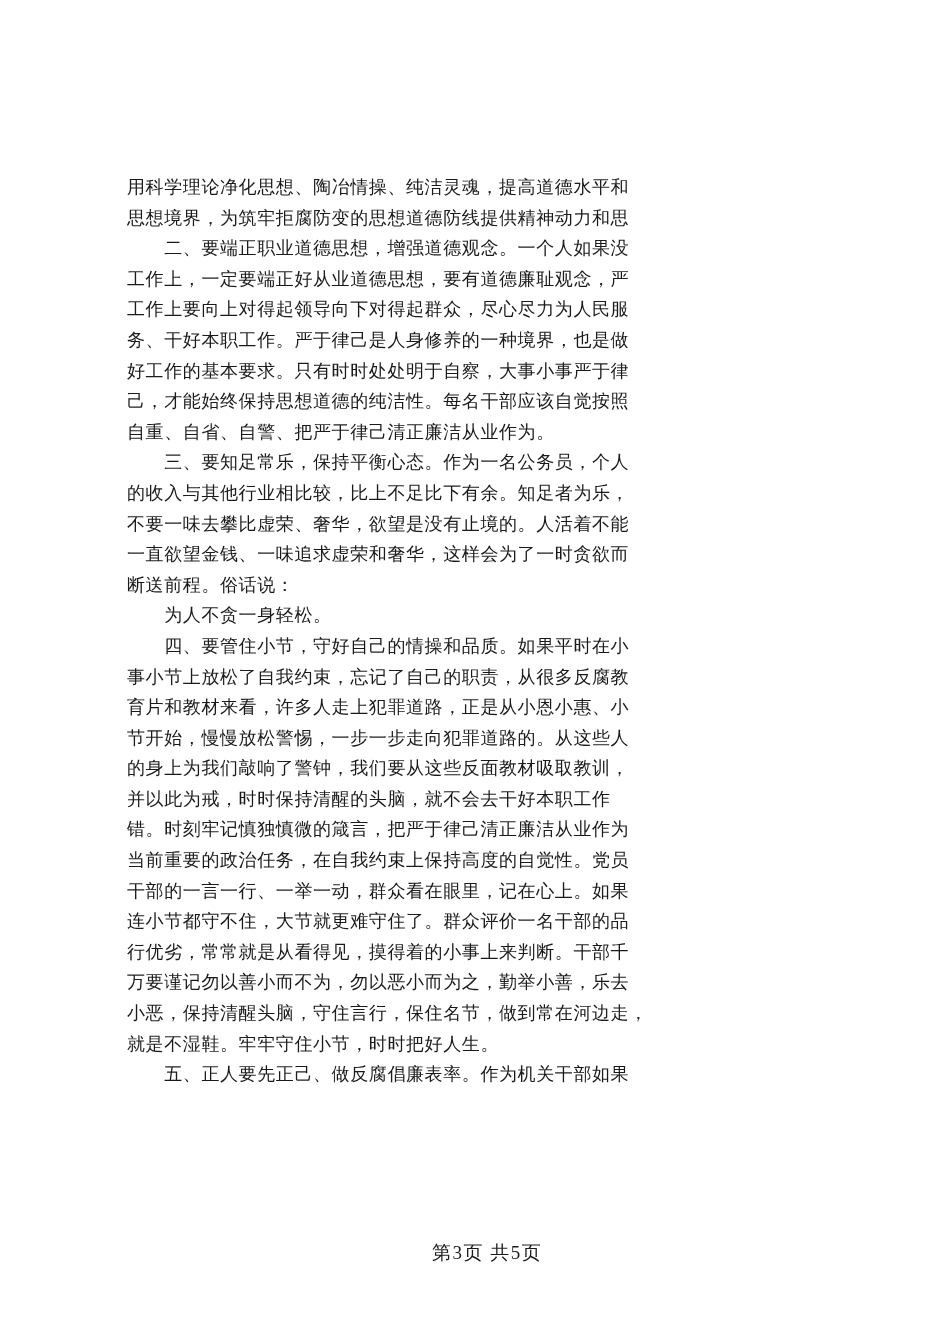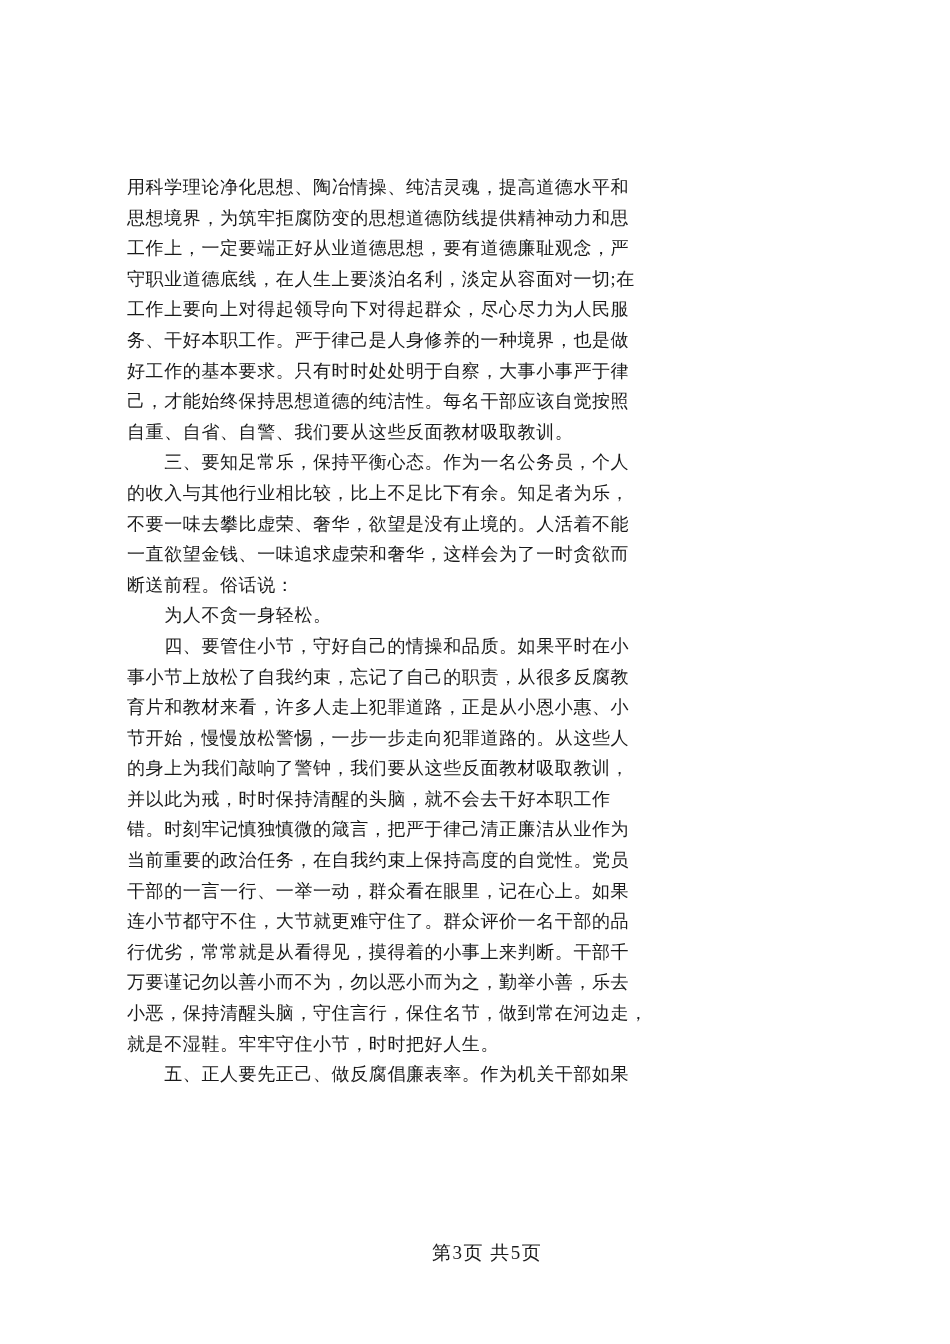--- a/index.html
+++ b/index.html
@@ -41,27 +41,27 @@
     color: #1a1a1a;
   }
 </style>
 </head>
 <body>
 
 <div class="page">
   <div class="body-text">
     <div class="text-line">用科学理论净化思想、陶冶情操、纯洁灵魂，提高道德水平和</div>
     <div class="text-line">思想境界，为筑牢拒腐防变的思想道德防线提供精神动力和思</div>
+    <div class="text-line">　　二、要端正职业道德思想，增强道德观念。一个人如果没</div>
     <div class="text-line">工作上，一定要端正好从业道德思想，要有道德廉耻观念，严</div>
-    <div class="text-line">守职业道德底线，在人生上要淡泊名利，淡定从容面对一切;在</div>
     <div class="text-line">工作上要向上对得起领导向下对得起群众，尽心尽力为人民服</div>
     <div class="text-line">务、干好本职工作。严于律己是人身修养的一种境界，也是做</div>
     <div class="text-line">好工作的基本要求。只有时时处处明于自察，大事小事严于律</div>
     <div class="text-line">己，才能始终保持思想道德的纯洁性。每名干部应该自觉按照</div>
-    <div class="text-line">自重、自省、自警、我们要从这些反面教材吸取教训。</div>
+    <div class="text-line">自重、自省、自警、把严于律己清正廉洁从业作为。</div>
     <div class="text-line">　　三、要知足常乐，保持平衡心态。作为一名公务员，个人</div>
     <div class="text-line">的收入与其他行业相比较，比上不足比下有余。知足者为乐，</div>
     <div class="text-line">不要一味去攀比虚荣、奢华，欲望是没有止境的。人活着不能</div>
     <div class="text-line">一直欲望金钱、一味追求虚荣和奢华，这样会为了一时贪欲而</div>
     <div class="text-line">断送前程。俗话说：</div>
     <div class="text-line">　　为人不贪一身轻松。</div>
     <div class="text-line">　　四、要管住小节，守好自己的情操和品质。如果平时在小</div>
     <div class="text-line">事小节上放松了自我约束，忘记了自己的职责，从很多反腐教</div>
     <div class="text-line">育片和教材来看，许多人走上犯罪道路，正是从小恩小惠、小</div>
     <div class="text-line">节开始，慢慢放松警惕，一步一步走向犯罪道路的。从这些人</div>

